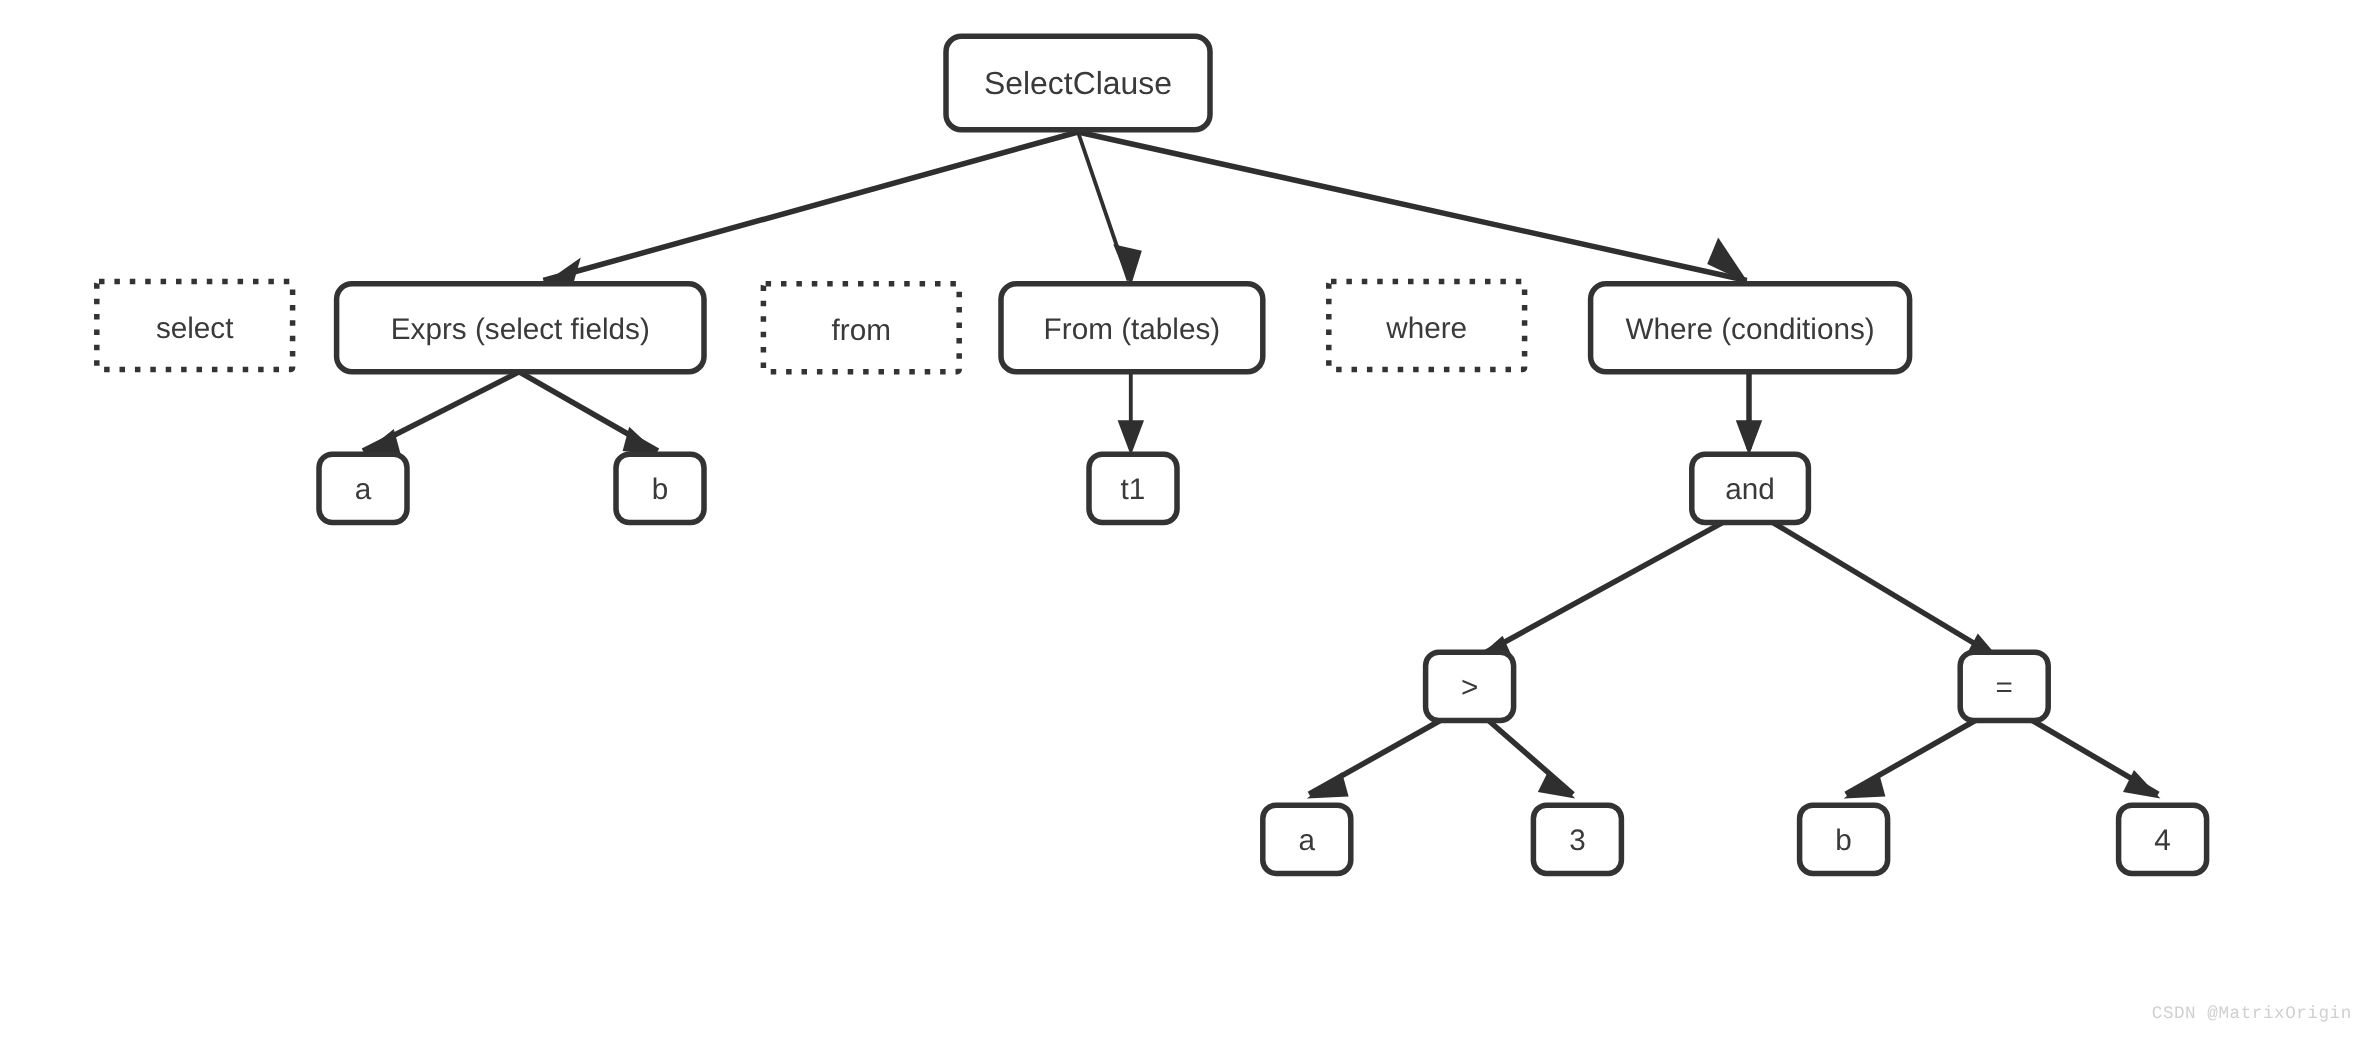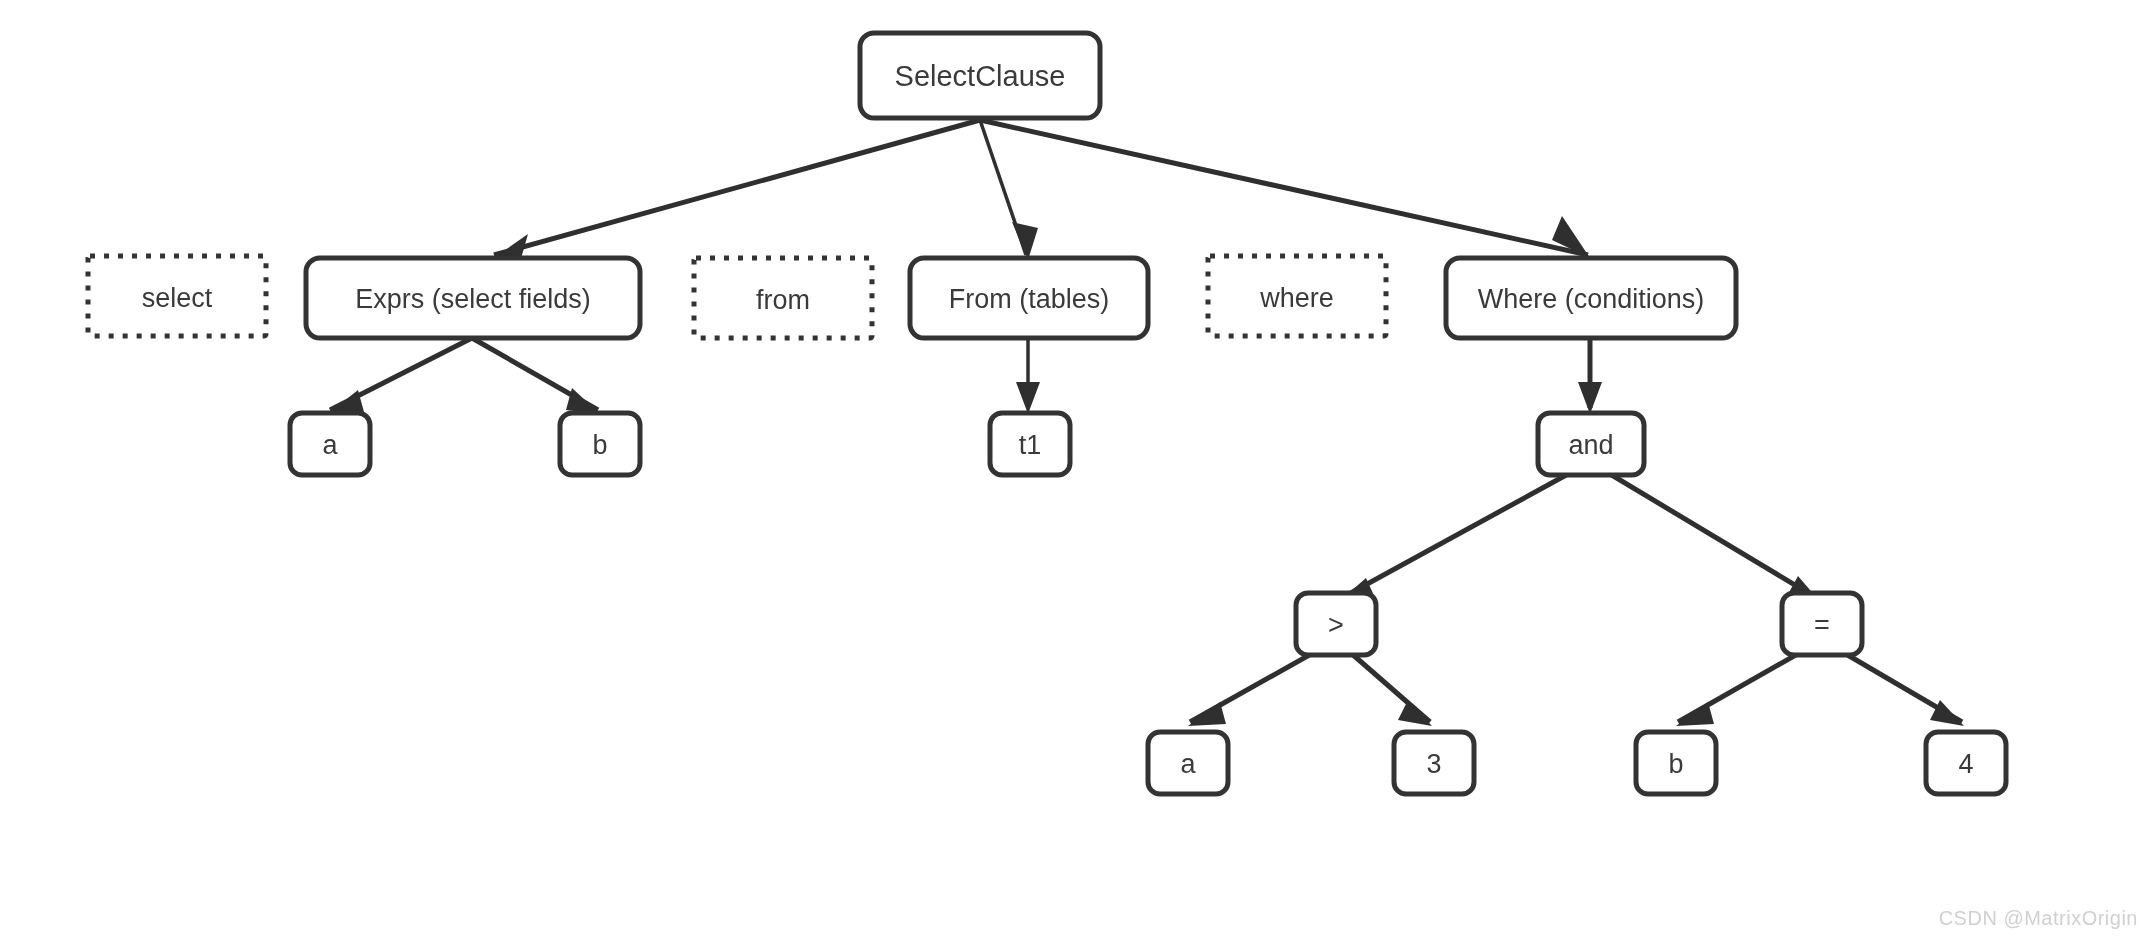--- a/index.html
+++ b/index.html
@@ -61,22 +61,22 @@
   }
   .arrow-head {
     fill: #2f2f2f;
     stroke: none;
   }
   .watermark-text {
     position: absolute;
     right: 18px;
     bottom: 14px;
     color: #d0d0d0;
-    font-family: Liberation Sans, sans-serif;
-    font-size: 20px;
+    font-family: Liberation Mono, monospace;
+    font-size: 16px;
     letter-spacing: 0.5px;
     white-space: nowrap;
     user-select: none;
   }
 </style>
 </head>
 <body>
 
 <div id="diagram-root">
 

